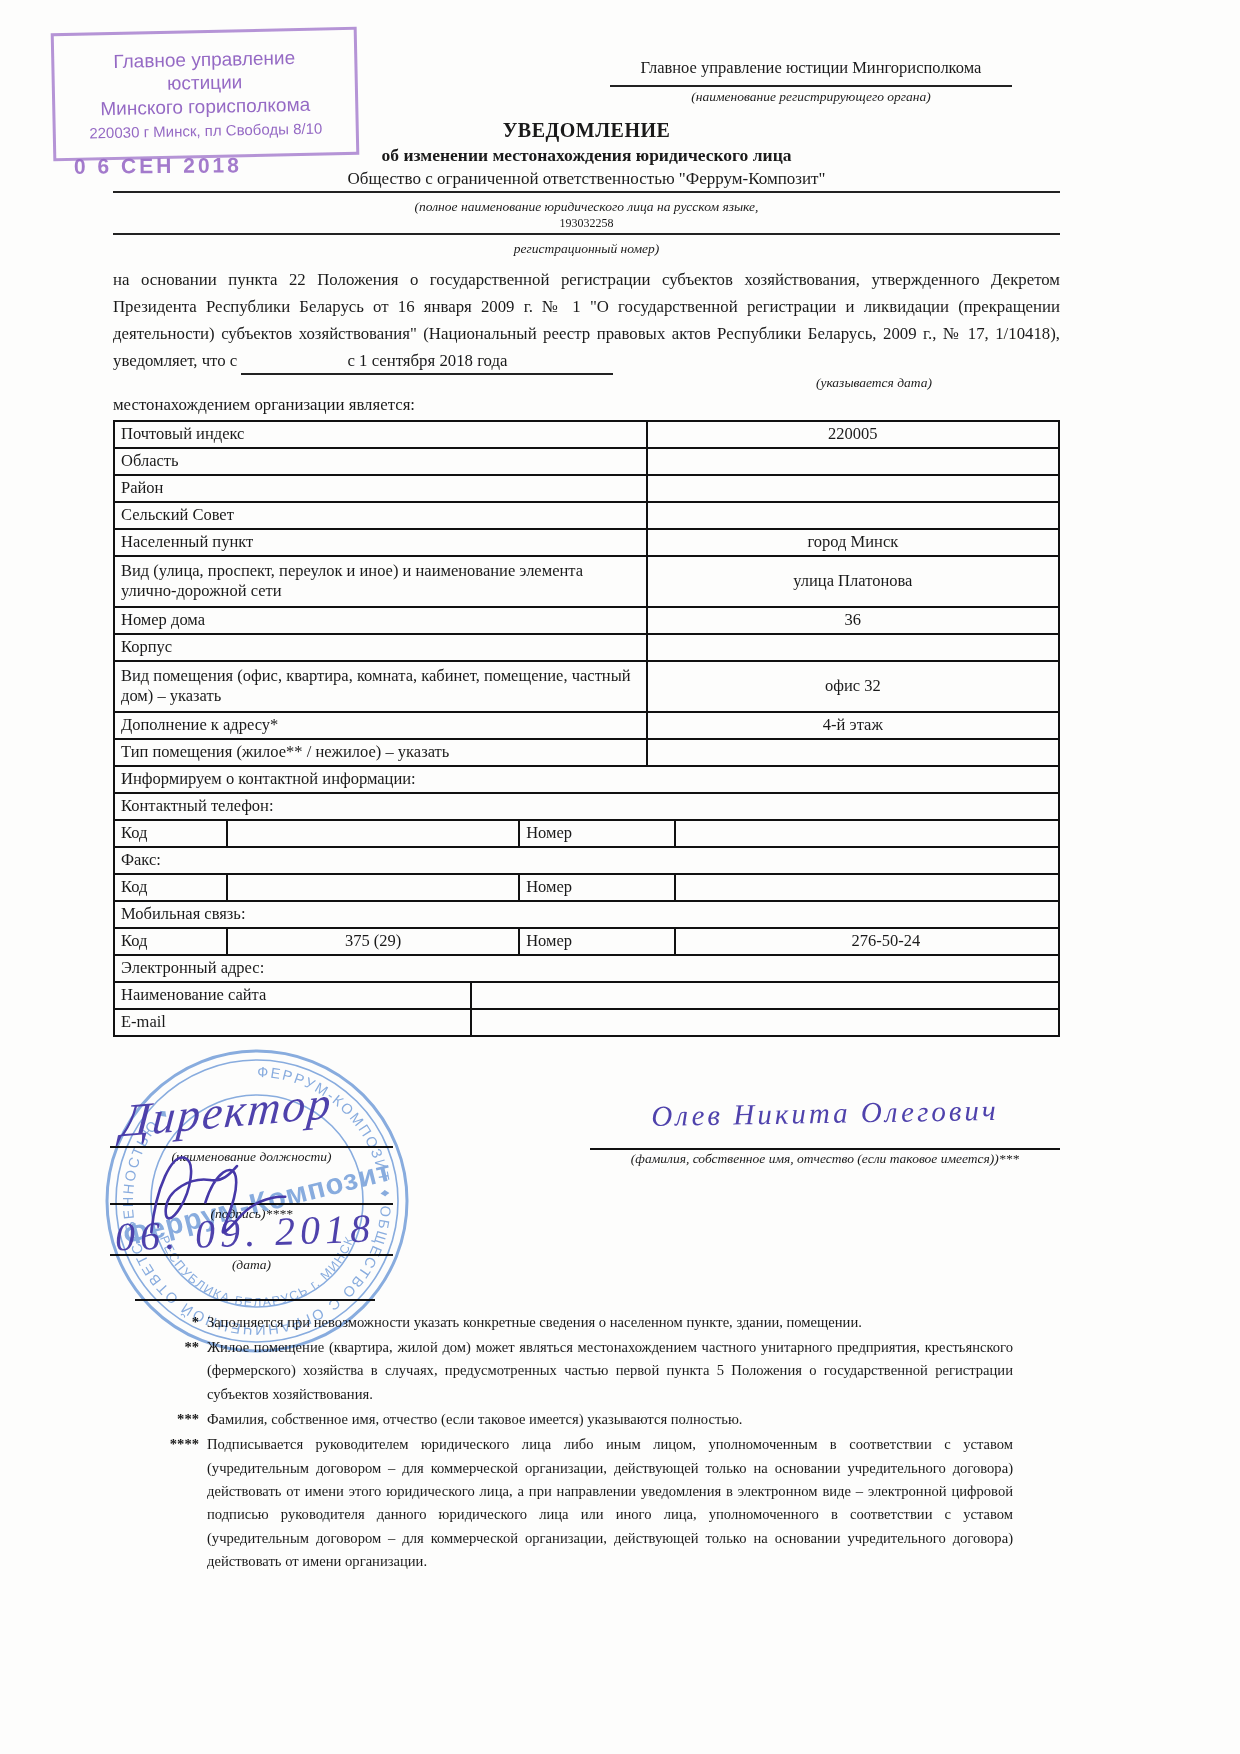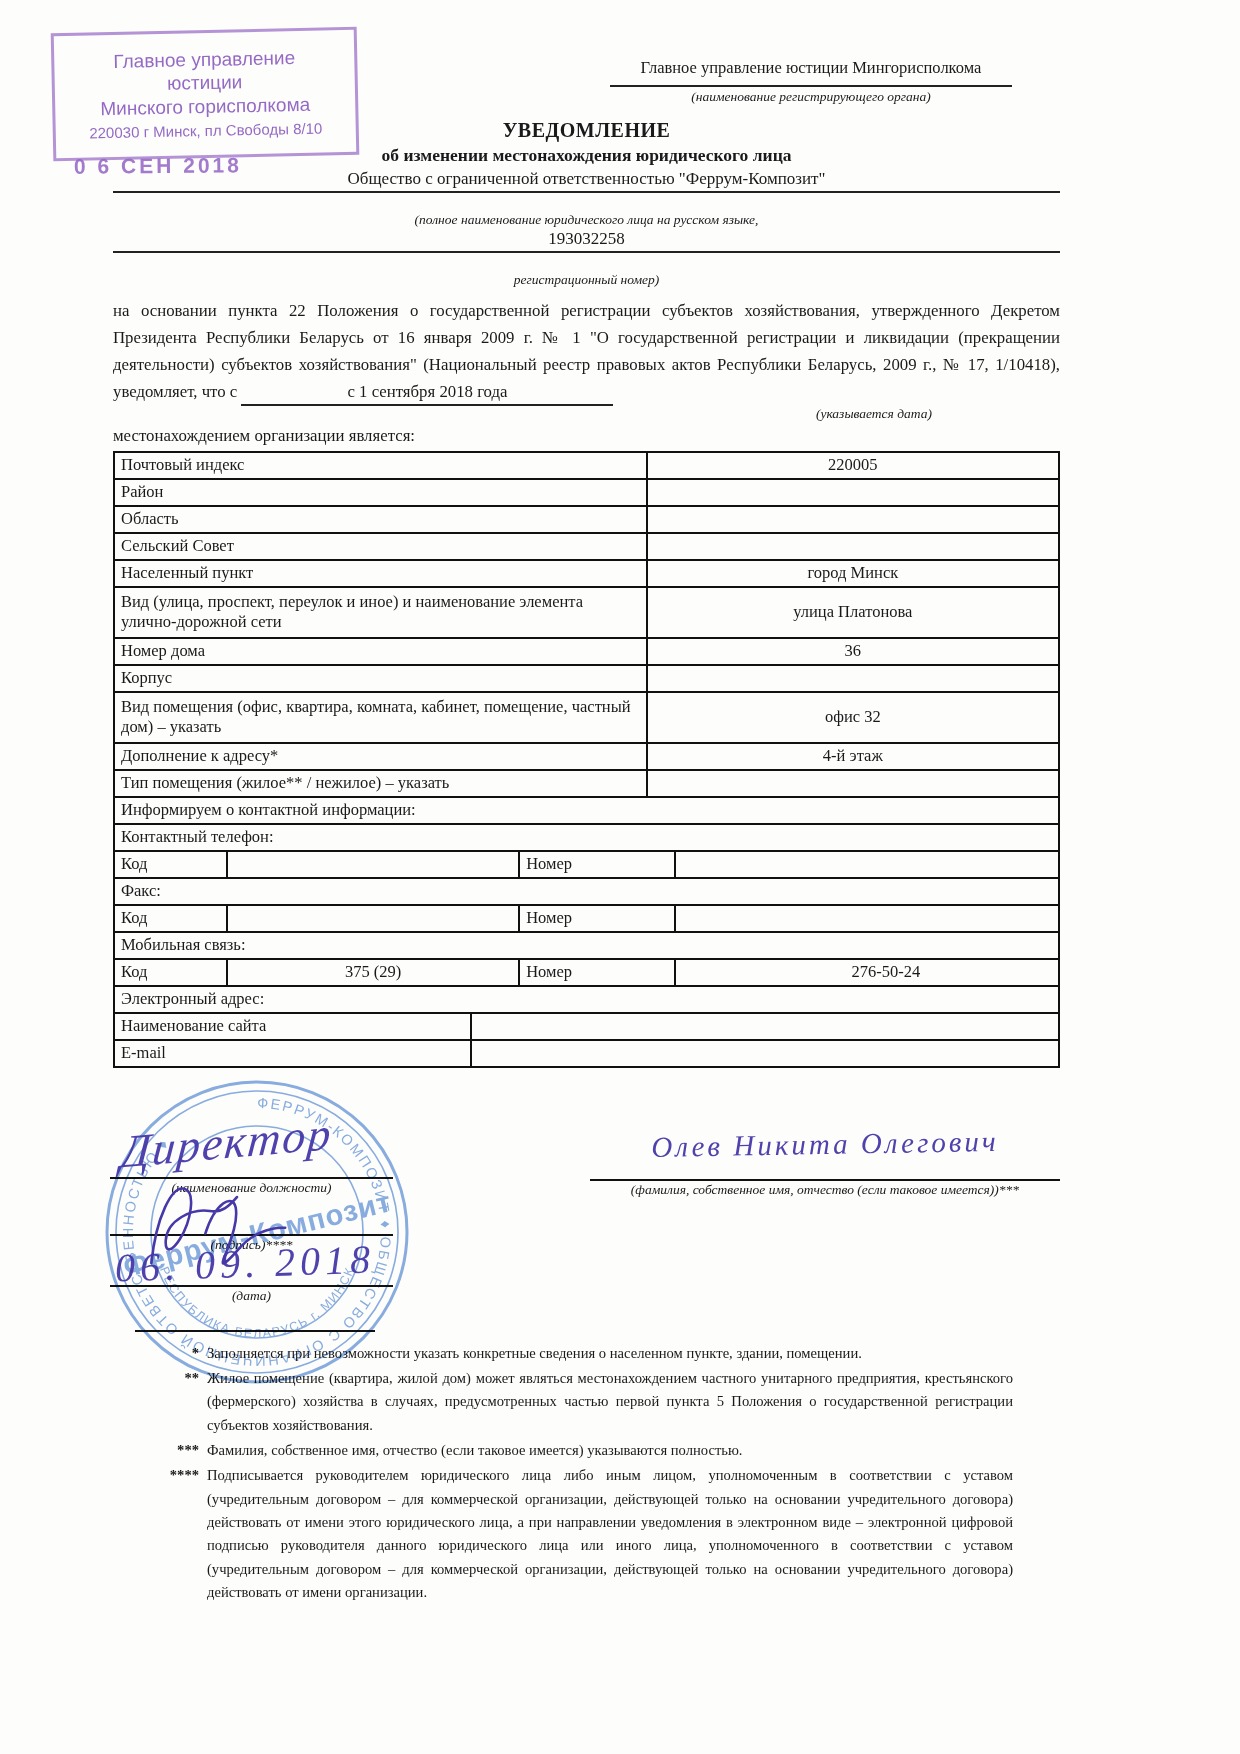--- a/index.html
+++ b/index.html
@@ -29,22 +29,22 @@
   
   .reg-header { margin:58px 48px 0 auto; width:402px; text-align:center; }
   .reg-header .reg-name { display:block; border-bottom:2px solid #222; padding-bottom:7px; font-size:16.5px; }
   .reg-header .reg-caption { display:block; font-style:italic; font-size:13.5px; margin-top:2px; }
 
   
   .title-block { text-align:center; margin-top:14px; }
   .doc-title { font-weight:bold; font-size:20px; letter-spacing:.5px; }
   .doc-subtitle { font-weight:bold; font-size:17.5px; margin-top:3px; }
   .company-line { border-bottom:2px solid #222; padding-bottom:2px; margin-top:3px; font-size:17px; }
-  .small-caption { font-style:italic; font-size:13.5px; margin-top:19px; }
-  .regnum-line { border-bottom:2px solid #222; padding-bottom:2px; margin-top:1px; font-size:17px; }
+  .small-caption { font-style:italic; font-size:13.5px; margin-top:6px; }
+  .regnum-line { border-bottom:2px solid #222; padding-bottom:2px; margin-top:1px; font-size:12px; }
 
   
   .legal { margin-top:10px; text-align:justify; line-height:1.6; font-size:16.8px; }
   .date-underline {
     display:inline-block; width:372px; border-bottom:2px solid #222;
     text-align:center; vertical-align:bottom; line-height:1.35;
   }
   .date-caption { text-align:right; padding-right:128px; font-style:italic; font-size:13.5px; margin-top:0px; }
   .location-intro { margin-top:4px; font-size:16.8px; }
 
@@ -126,25 +126,25 @@
     </div>
     <div class="date-caption">(указывается дата)</div>
     <div class="location-intro">местонахождением организации является:</div>
 
     <div class="tbl">
         <div class="trow">
           <div class="tc label">Почтовый индекс</div>
           <div class="tc value">220005</div>
         </div>
         <div class="trow">
+          <div class="tc label">Область</div>
+          <div class="tc value"></div>
+        </div>
+        <div class="trow">
           <div class="tc label">Район</div>
-          <div class="tc value"></div>
-        </div>
-        <div class="trow">
-          <div class="tc label">Область</div>
           <div class="tc value"></div>
         </div>
         <div class="trow">
           <div class="tc label">Сельский Совет</div>
           <div class="tc value"></div>
         </div>
         <div class="trow">
           <div class="tc label">Населенный пункт</div>
           <div class="tc value">город Минск</div>
         </div>

